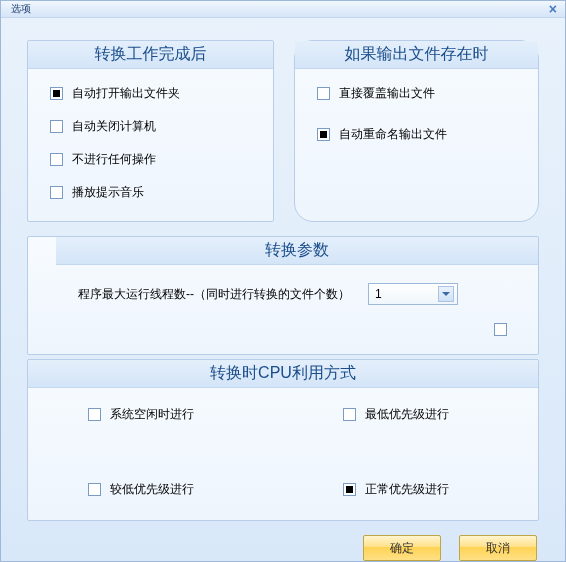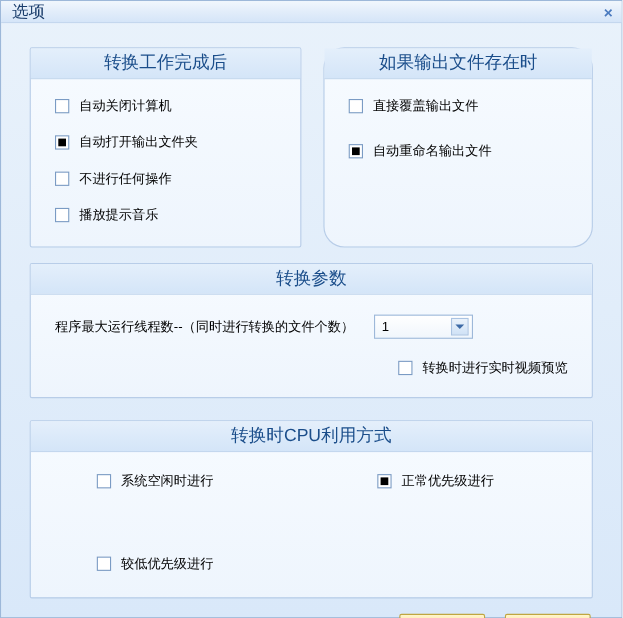--- a/index.html
+++ b/index.html
@@ -1,19 +1,19 @@
 <!DOCTYPE html>
 <html><head>
 <meta charset="utf-8">
 <style>
 * { box-sizing: border-box; margin: 0; padding: 0; font-family: "Microsoft YaHei", SimSun, Arial, sans-serif; font-size: 12px; }
 body { background: #ffffff; }
 .window { width: 566px; height: 562px; border: 1px solid #9db8d9; background: linear-gradient(to bottom, #e9f2fb 0%, #d9e8f9 100%); display: flex; flex-direction: column; }
 .titlebar { height: 28px; background: linear-gradient(to bottom, #f1f7fd 0%, #e2edfa 50%, #d5e5f8 100%); display: flex; align-items: center; justify-content: space-between; padding: 0 8px 0 10px; border-bottom: 1px solid #c4d7ee; }
-.titlebar .title { font-size: 15px; color: #1a3d6b; }
+.titlebar .title { font-size: 10px; color: #1a3d6b; }
 .titlebar .close-icon { font-size: 14px; color: #4a7abf; cursor: pointer; font-weight: bold; }
 .content { flex: 1; padding: 22px 26px 14px 26px; }
 .row2 { display: flex; gap: 20px; margin-bottom: 14px; }
 .groupbox { border: 1px solid #b8cde8; border-radius: 2px; background: linear-gradient(to bottom, #f7fbff 0%, #eef5fd 100%); position: relative; }
 .gb-header { background: linear-gradient(to bottom, #e4effb 0%, #d4e5f8 100%); text-align: center; color: #1a4d8a; padding: 3px 0; border-bottom: 1px solid #c4d7ee; font-size: 16px; }
 .gb-body { padding: 16px 16px 16px 22px; }
 .g1 { flex: 0 0 247px; }
 .g2 { flex: 1; border-radius: 19px; }
 .cb-row { display: flex; align-items: center; margin: 0 0 16px 0; }
 .cb-row:last-child { margin-bottom: 4px; }
@@ -28,44 +28,44 @@
 .combo .arrow { width: 16px; height: 16px; border: 1px solid #aac3e2; background: linear-gradient(to bottom,#eaf2fb,#d0e2f6); display: flex; align-items: center; justify-content: center; }
 .combo .arrow::after { content: ""; border-left: 4px solid transparent; border-right: 4px solid transparent; border-top: 4px solid #3d6aa6; }
 .center-cb { display: flex; align-items: center; justify-content: center; }
 .cpu .gb-body { padding: 18px 0 22px 0; }
 .cpu-grid { display: flex; }
 .cpu-col { flex: 1; display: flex; flex-direction: column; align-items: flex-start; padding-left: 60px; gap: 40px; }
 .cpu-col .cb-row { margin-bottom: 18px; }
 .cpu-col .cb-row:last-child { margin-bottom: 0; }
 .footer { display: flex; justify-content: flex-end; gap: 18px; padding: 0 28px 18px 0; }
 .btn { min-width: 78px; height: 26px; border: 1px solid #c0a642; background: linear-gradient(to bottom, #fff5cf 0%, #ffe189 45%, #ffd352 46%, #ffe086 100%); color: #333; display: inline-flex; align-items: center; justify-content: center; cursor: pointer; border-radius: 2px; }
-.params { margin-bottom: 20px; }
+.params { margin-bottom: 4px; padding-left: 28px; }
 </style>
 </head>
 <body>
 
 <div class="window">
   <div class="titlebar">
     <span class="title">选项</span>
     <span class="close-icon">×</span>
   </div>
 
   <div class="content">
 
     <div class="row2">
       <div class="groupbox g1">
         <div class="gb-header">转换工作完成后</div>
         <div class="gb-body">
           <div class="cb-row">
+            <span class="cb checked"></span>
+            <span class="cb-label">自动打开输出文件夹</span>
+          </div>
+          <div class="cb-row">
             <span class="cb"></span>
             <span class="cb-label">自动关闭计算机</span>
-          </div>
-          <div class="cb-row">
-            <span class="cb checked"></span>
-            <span class="cb-label">自动打开输出文件夹</span>
           </div>
           <div class="cb-row">
             <span class="cb"></span>
             <span class="cb-label">不进行任何操作</span>
           </div>
           <div class="cb-row">
             <span class="cb"></span>
             <span class="cb-label">播放提示音乐</span>
           </div>
         </div>
@@ -91,41 +91,44 @@
       <div class="gb-body">
         <div class="param-line">
           <span class="lbl">程序最大运行线程数--（同时进行转换的文件个数）</span>
           <div class="combo">
             <span>1</span>
             <span class="arrow"></span>
           </div>
         </div>
         <div class="center-cb cb-row" style="margin-bottom:0;">
           <span class="cb"></span>
-          <span class="cb-label">转换时进行实时视频预览</span>
         </div>
       </div>
     </div>
 
     <div class="groupbox cpu">
       <div class="gb-header">转换时CPU利用方式</div>
       <div class="gb-body">
         <div class="cpu-grid">
           <div class="cpu-col">
             <div class="cb-row">
               <span class="cb"></span>
               <span class="cb-label">系统空闲时进行</span>
             </div>
             <div class="cb-row">
               <span class="cb"></span>
               <span class="cb-label">较低优先级进行</span>
             </div>
           </div>
           <div class="cpu-col">
             <div class="cb-row">
+              <span class="cb"></span>
+              <span class="cb-label">最低优先级进行</span>
+            </div>
+            <div class="cb-row">
               <span class="cb checked"></span>
               <span class="cb-label">正常优先级进行</span>
             </div>
           </div>
         </div>
       </div>
     </div>
 
   </div>
 

